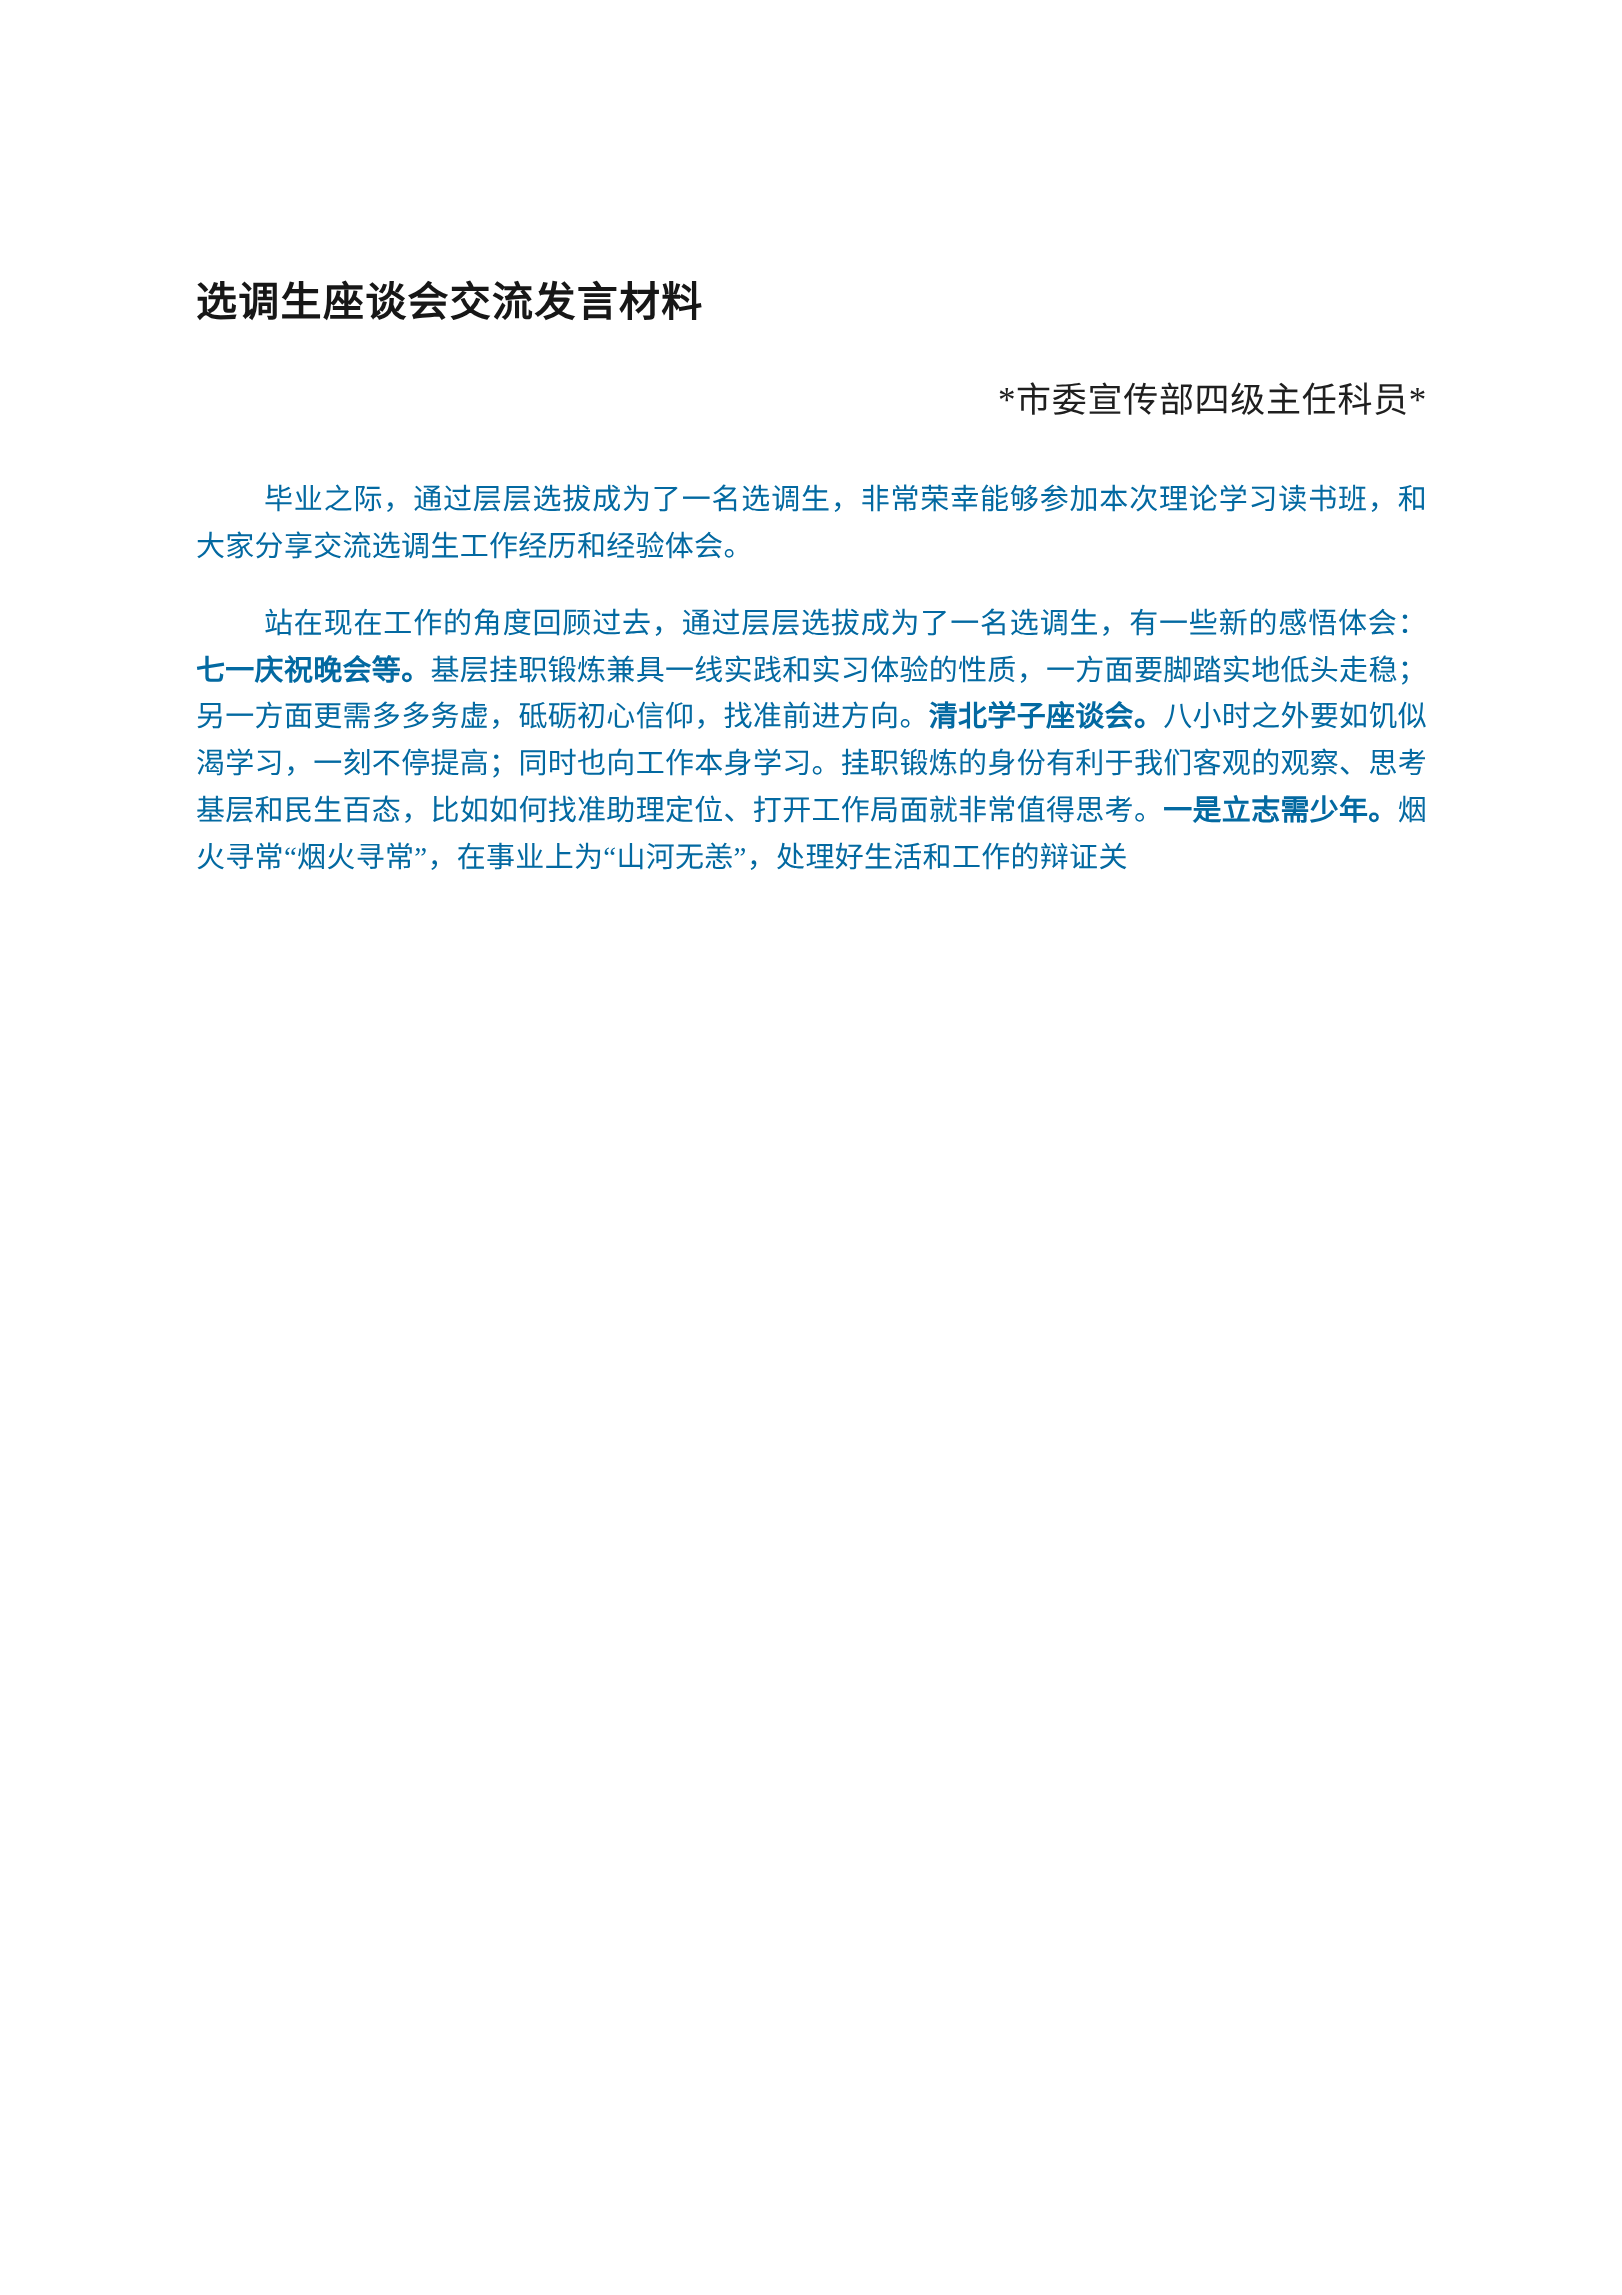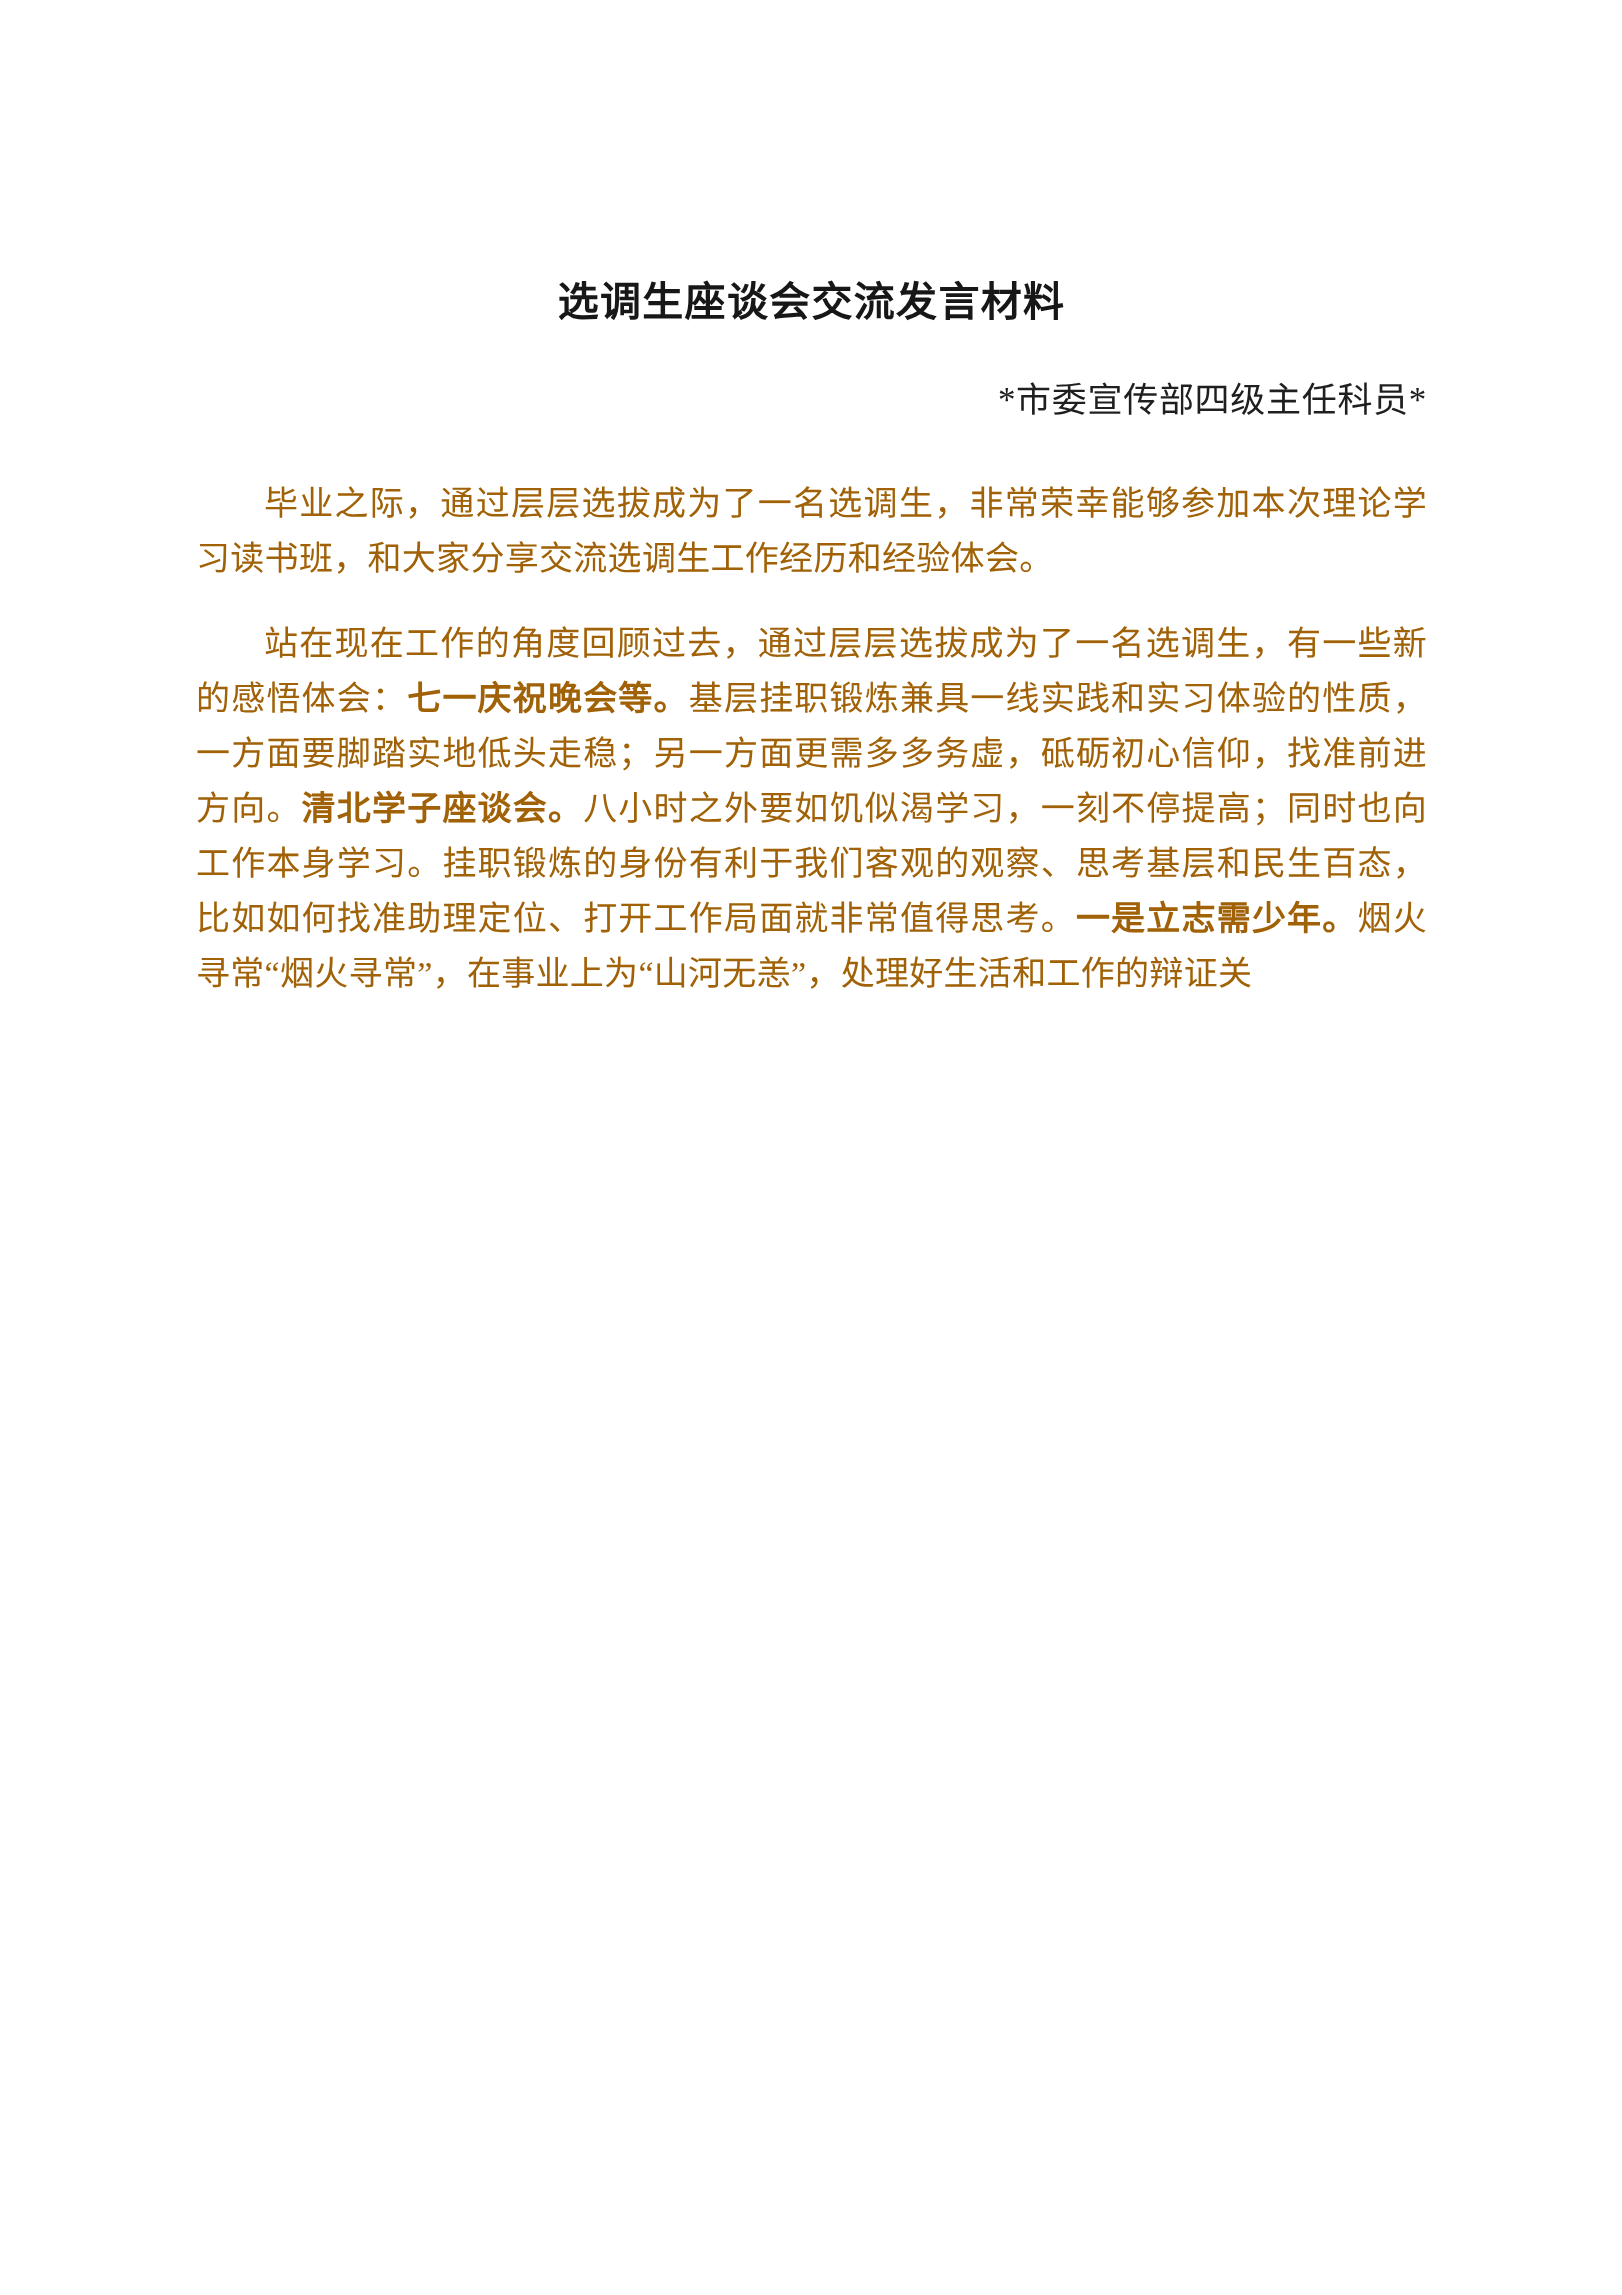--- a/index.html
+++ b/index.html
@@ -16,45 +16,45 @@
   }
   .page {
     position: relative;
     width: 1623px;
     height: 2295px;
     box-sizing: border-box;
     padding: 275px 196px 0 196px;
     background: #ffffff;
   }
   .doc-title {
-    text-align: center;
+    text-align: left;
     font-size: 41px;
     font-weight: bold;
     letter-spacing: 1.3px;
     line-height: 1.35;
     margin: 0 0 47px 0;
     color: #171717;
   }
   .doc-subtitle {
     text-align: right;
     font-size: 35px;
     font-weight: normal;
     letter-spacing: 0.7px;
     line-height: 1.35;
     margin: 0 0 51px 0;
     color: #1f1f1f;
   }
   .para {
-    font-size: 34px;
+    font-size: 29px;
     line-height: 1.62;
     text-align: justify;
     text-justify: inter-ideograph;
     text-indent: 68px;
     margin: 0 0 30px 0;
-    color: #a16207;
+    color: #0369a1;
     letter-spacing: 0.3px;
   }
   .para b {
     font-weight: bold;
   }
   .para:last-child {
     margin-bottom: 0;
   }
 </style>
 </head>

